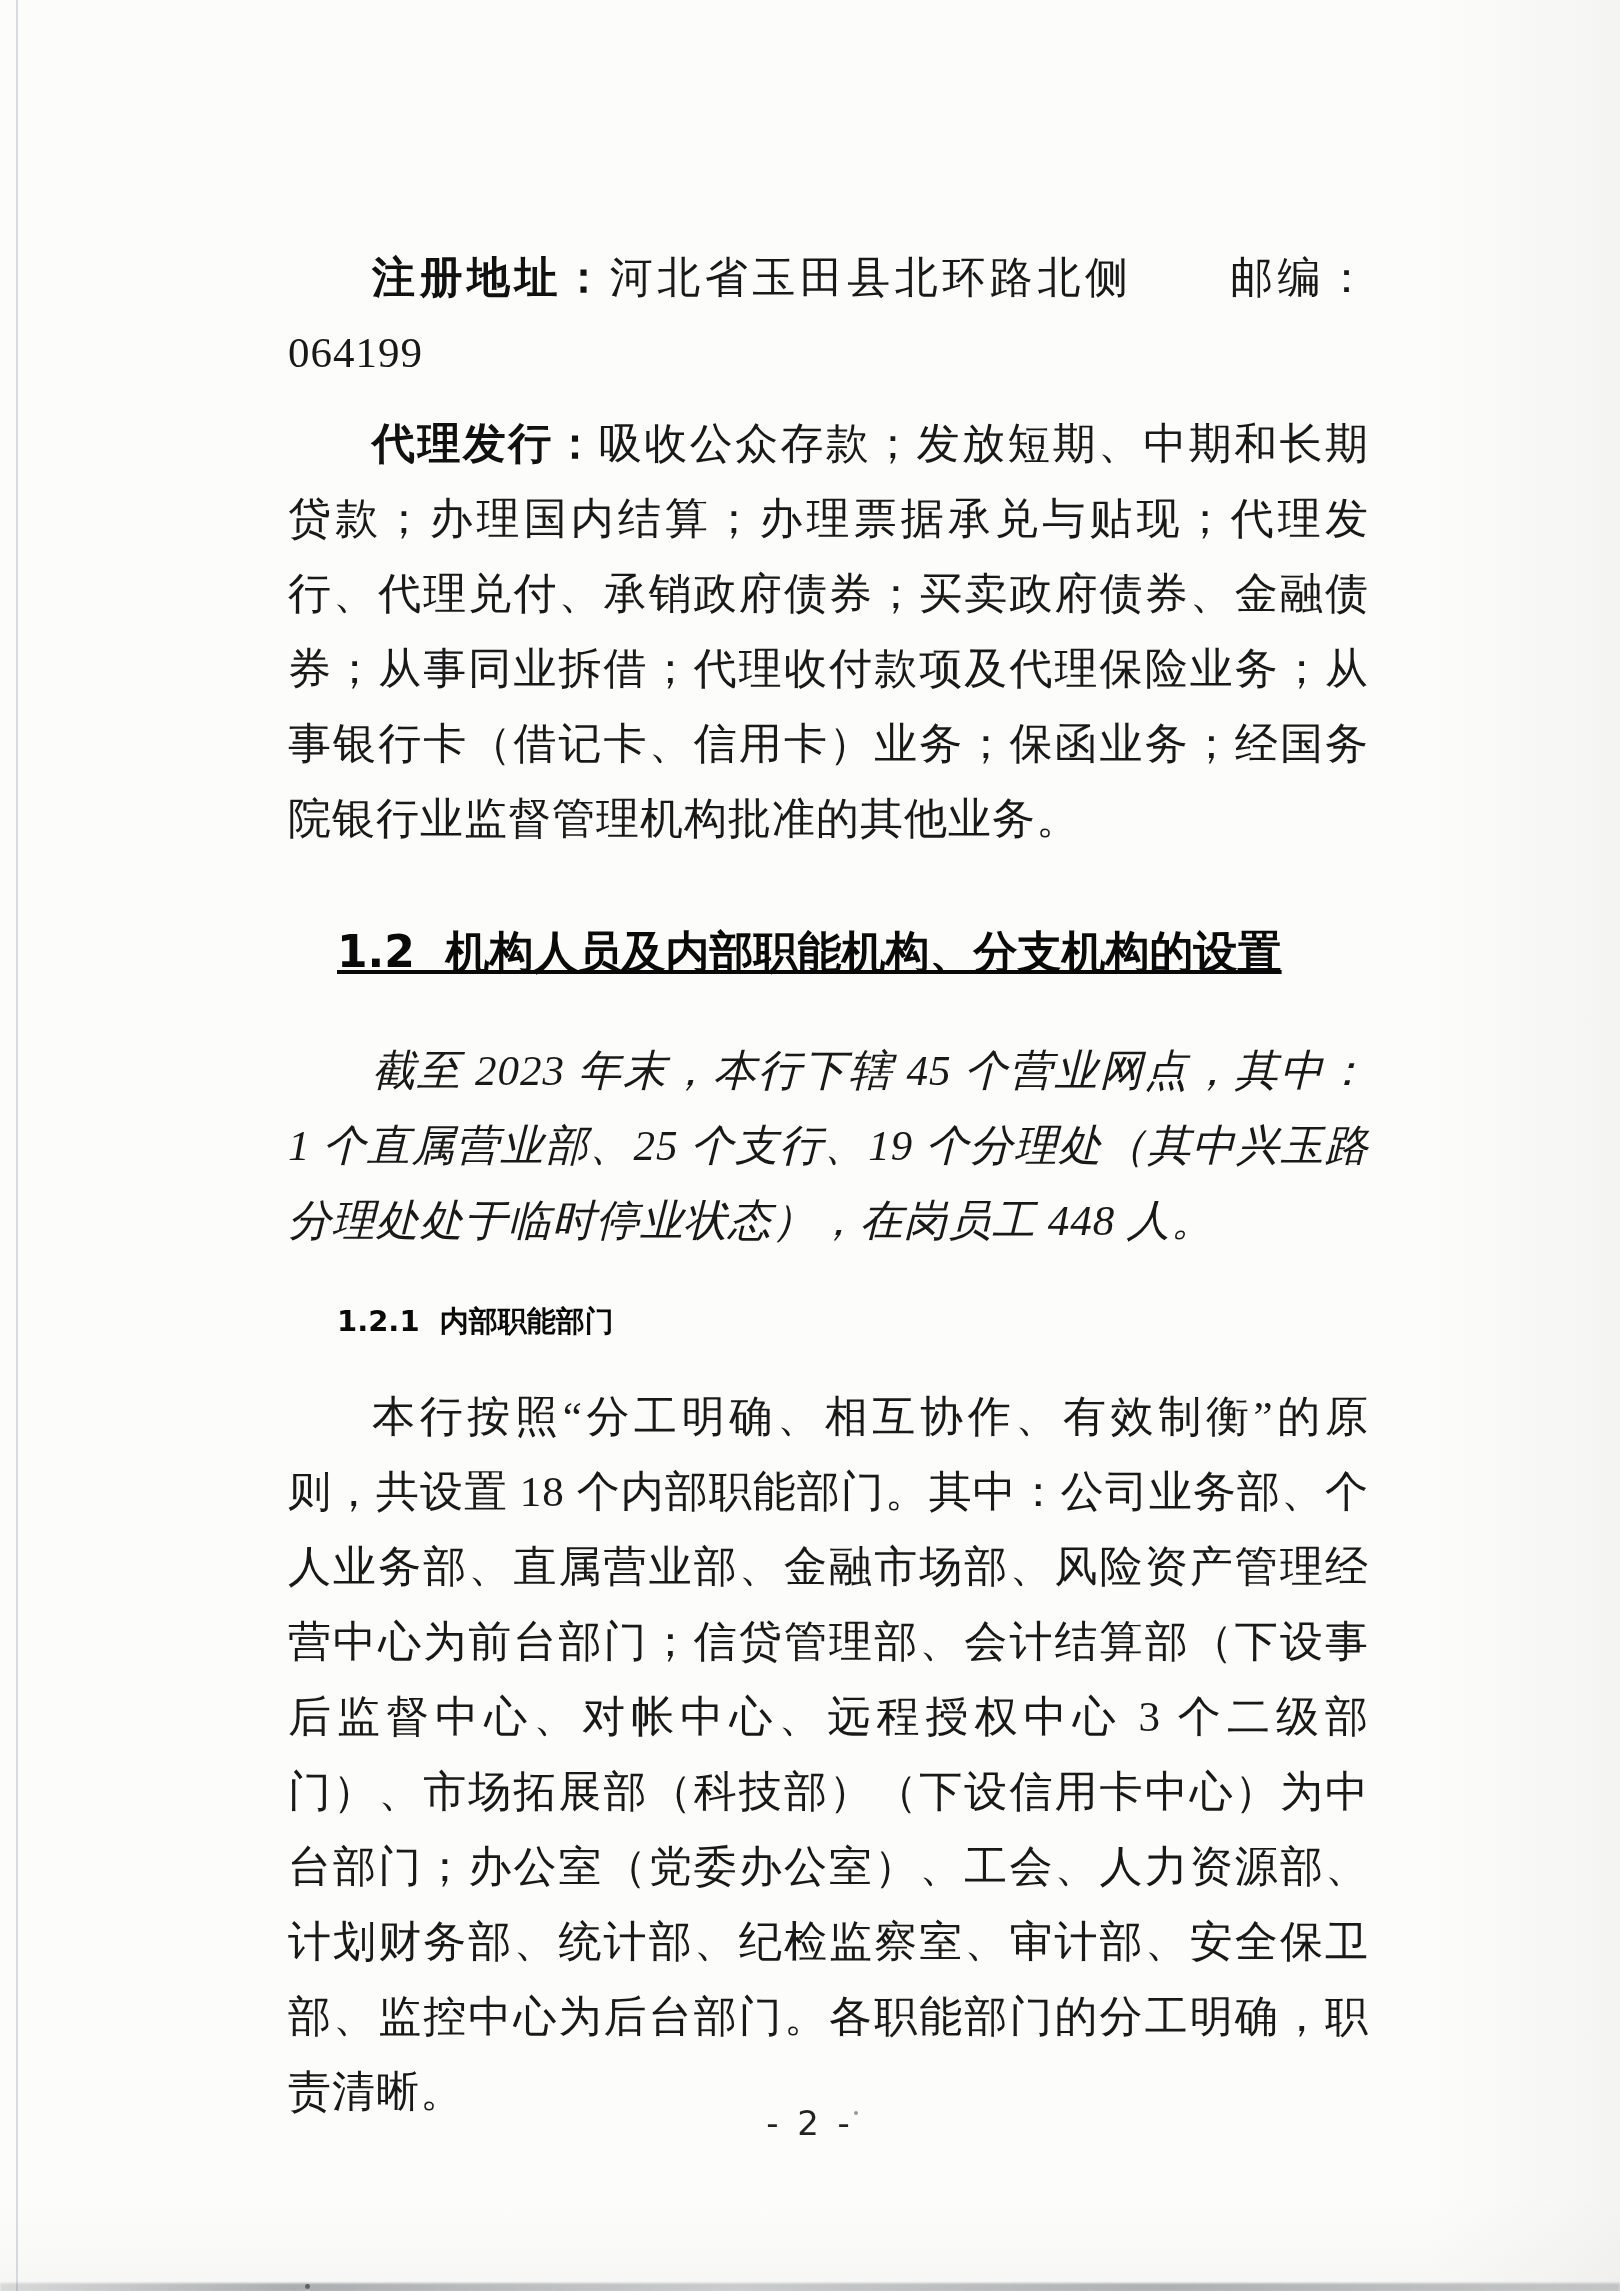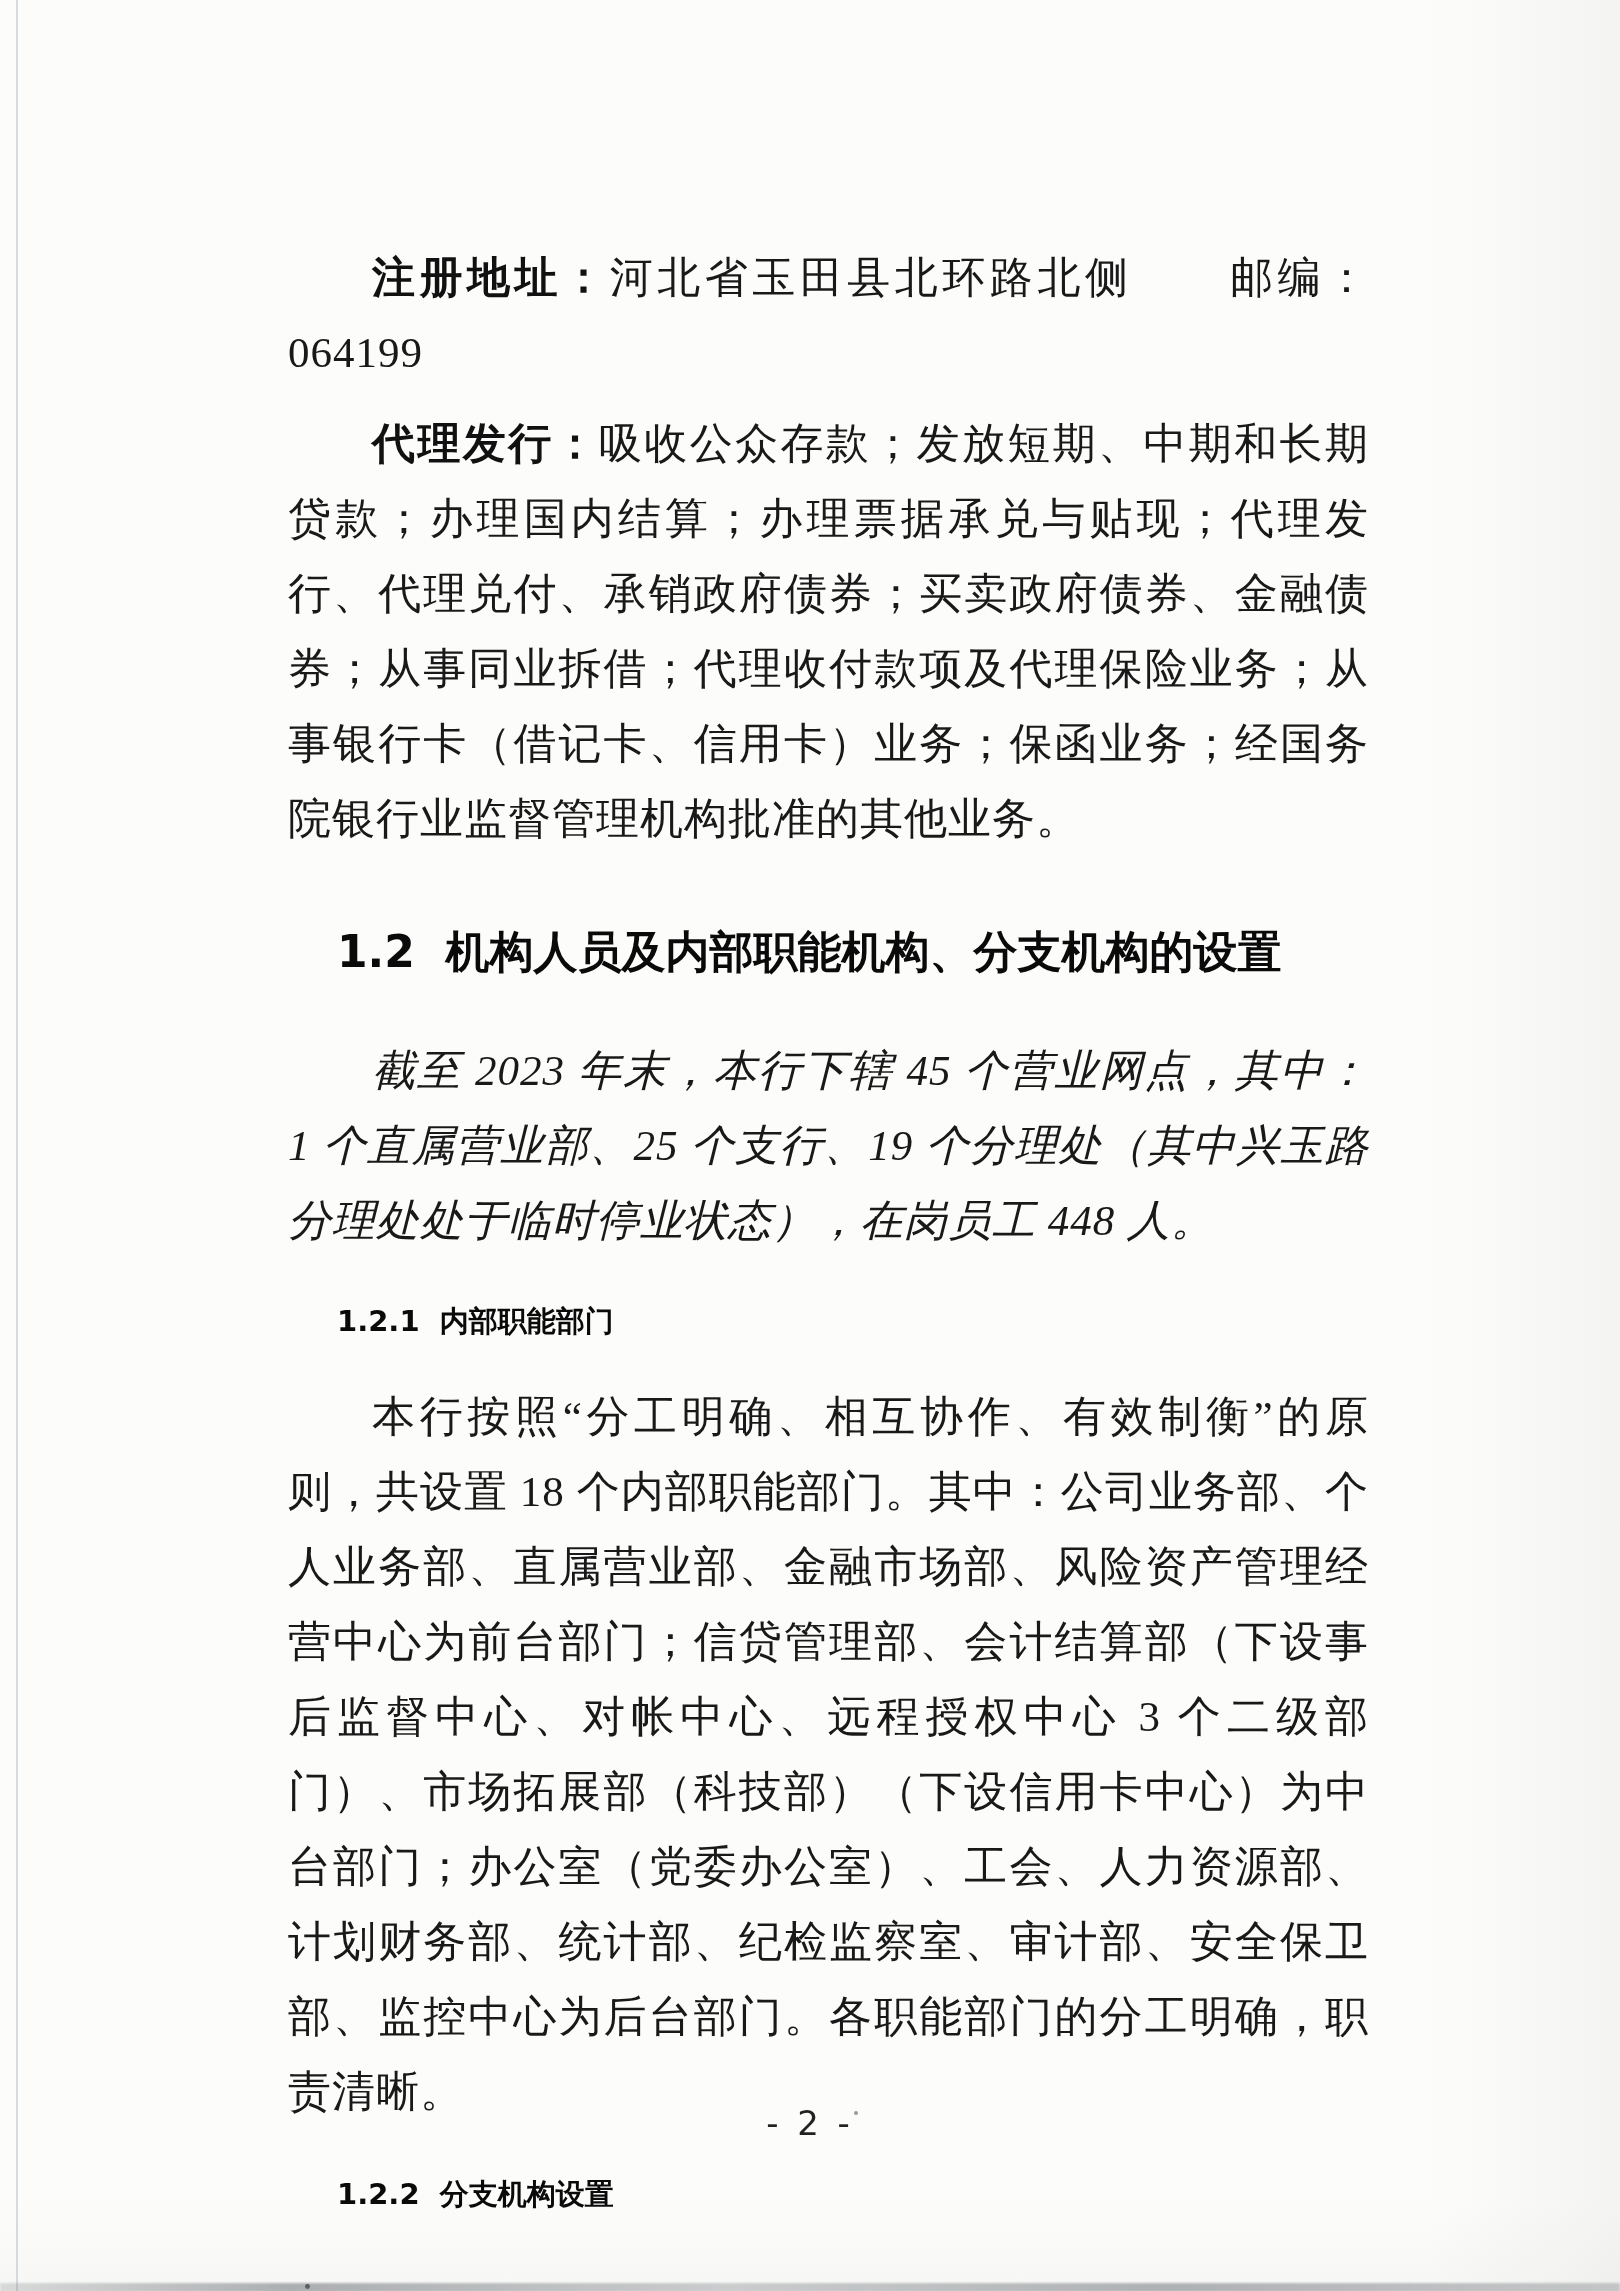--- a/index.html
+++ b/index.html
@@ -93,20 +93,21 @@
     font-family: "DejaVu Sans", "Liberation Sans", sans-serif;
     font-weight: bold;
     color: #0a0a0a;
     white-space: pre-wrap;
     letter-spacing: 0px;
   }
   h2.sec {
     margin: 65px 0 0 65px;
     font-size: 44px;
     line-height: 61px;
+    text-decoration: underline;
   }
   h3.sec {
     font-size: 29px;
     line-height: 57px;
   }
   h3.sec-121 { margin: 35px 0 0 65px; }
   h3.sec-122 { margin: 37px 0 0 65px; }
   p.para3 { margin-top: 51px; font-style: italic; }
   p.para4 { margin-top: 29px; }
   .footer {
@@ -135,21 +136,20 @@
     <p class="body indent"><span class="label">代理发行：</span><span>吸收公众存款；发放短期、中期和长期贷款；办理国内结算；办理票据承兑与贴现；代理发行、代理兑付、承销政府债券；买卖政府债券、金融债券；从事同业拆借；代理收付款项及代理保险业务；从事银行卡（借记卡、信用卡）业务；保函业务；经国务院银行业监督管理机构批准的其他业务。</span></p>
 
     <h2 class="sec">1.2  机构人员及内部职能机构、分支机构的设置</h2>
 
     <p class="body indent para3">截至 2023 年末，本行下辖 45 个营业网点，其中： 1 个直属营业部、25 个支行、19 个分理处（其中兴玉路分理处处于临时停业状态），在岗员工 448 人。</p>
 
     <h3 class="sec sec-121">1.2.1  内部职能部门</h3>
 
     <p class="body indent para4">本行按照“分工明确、相互协作、有效制衡”的原则，共设置 18 个内部职能部门。其中：公司业务部、个人业务部、直属营业部、金融市场部、风险资产管理经营中心为前台部门；信贷管理部、会计结算部（下设事后监督中心、对帐中心、远程授权中心 3 个二级部门）、市场拓展部（科技部）（下设信用卡中心）为中台部门；办公室（党委办公室）、工会、人力资源部、计划财务部、统计部、纪检监察室、审计部、安全保卫部、监控中心为后台部门。各职能部门的分工明确，职责清晰。</p>
 
-    <h3 class="sec sec-122">1.2.2  分支机构设置</h3>
 
   </div>
 
   <div class="footer">- 2 -</div>
 
   <div class="speck-a"></div>
   <div class="speck-b"></div>
   <div class="edge-band-bottom"></div>
 
 </div>

